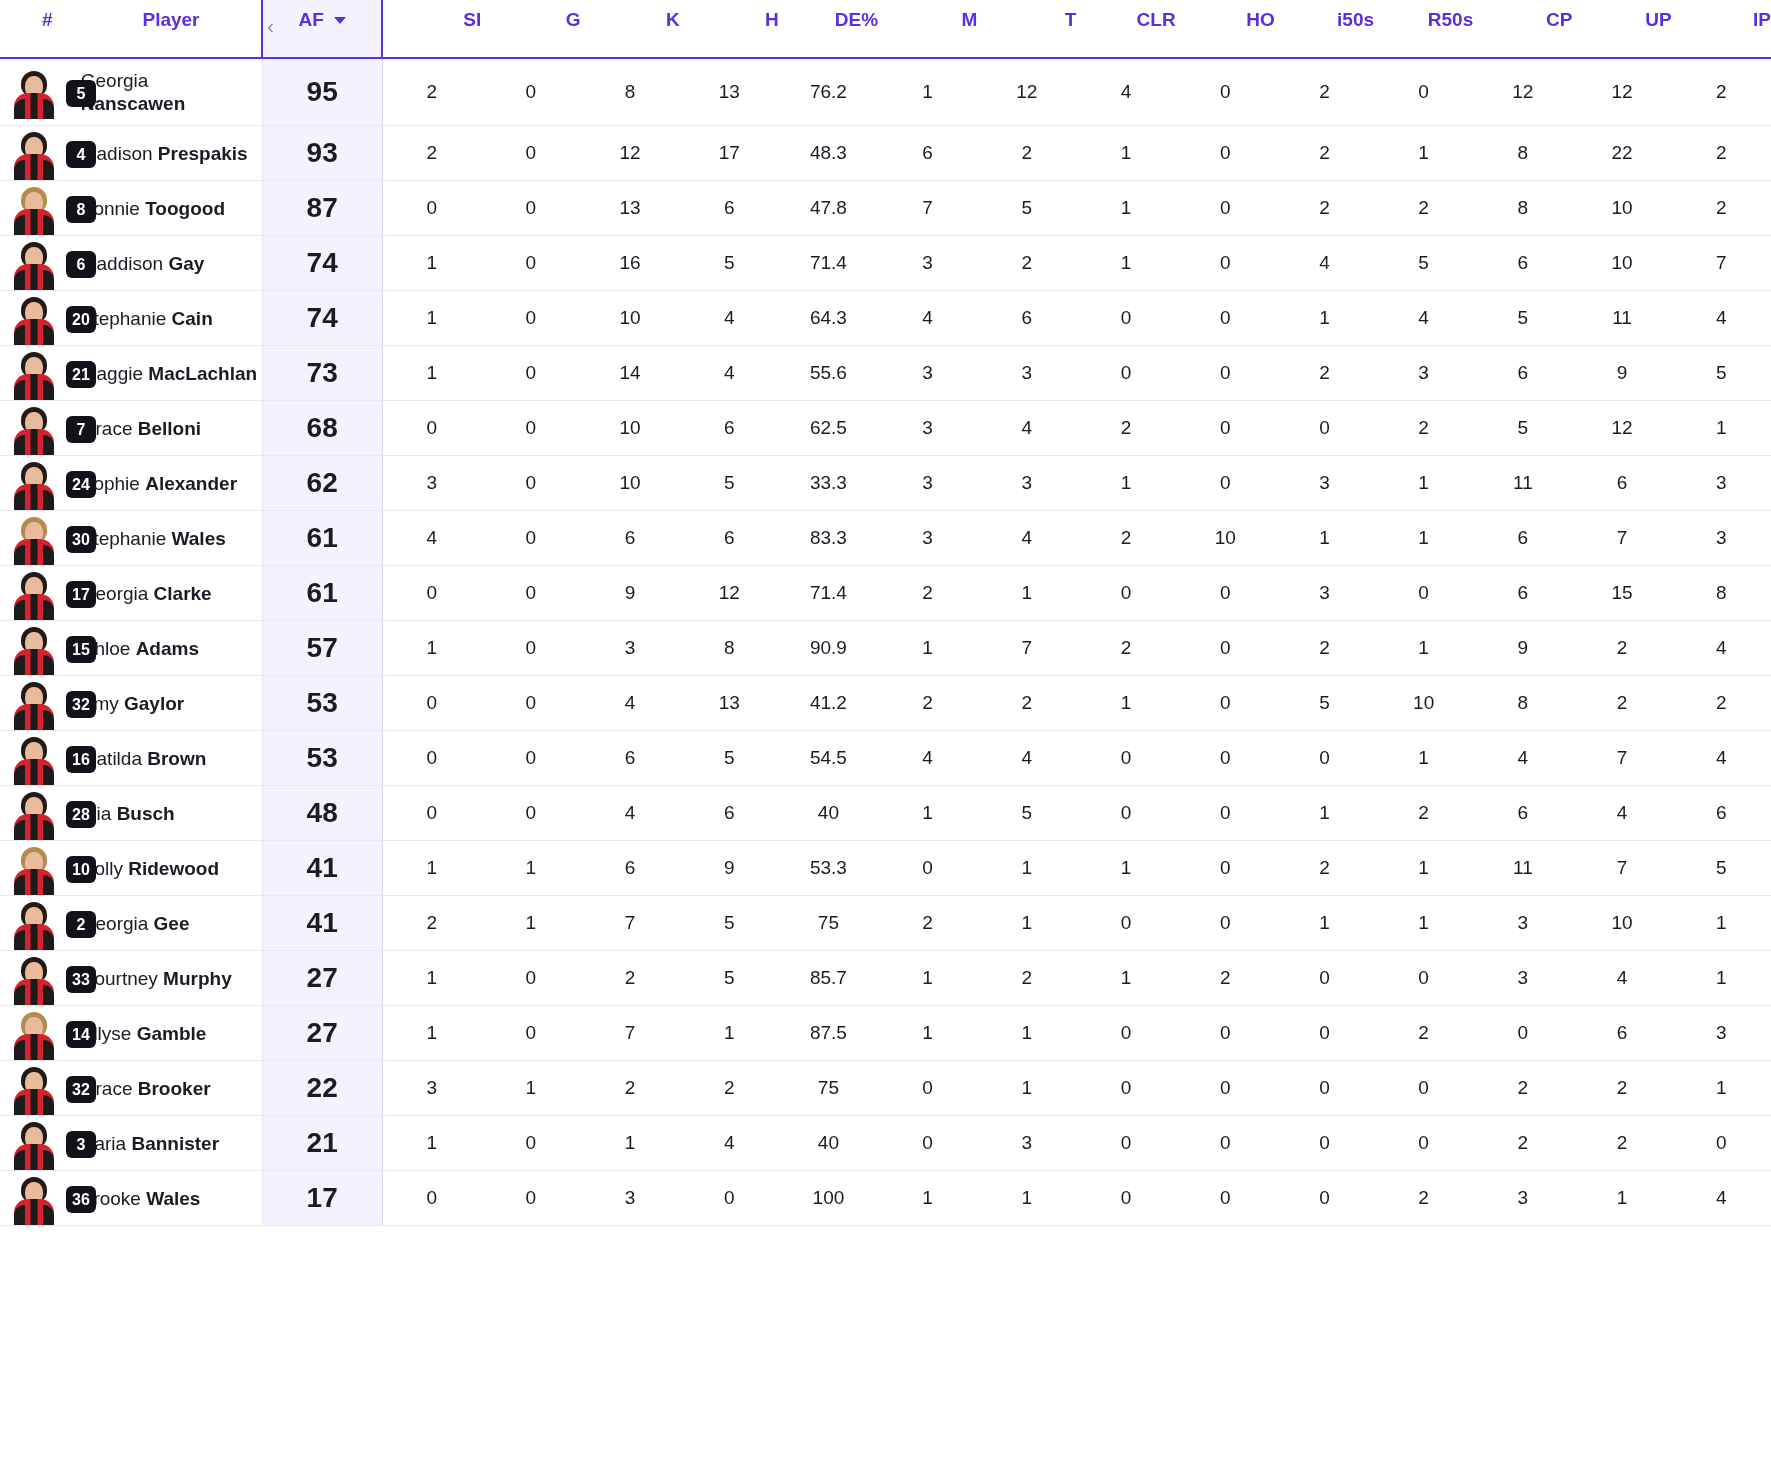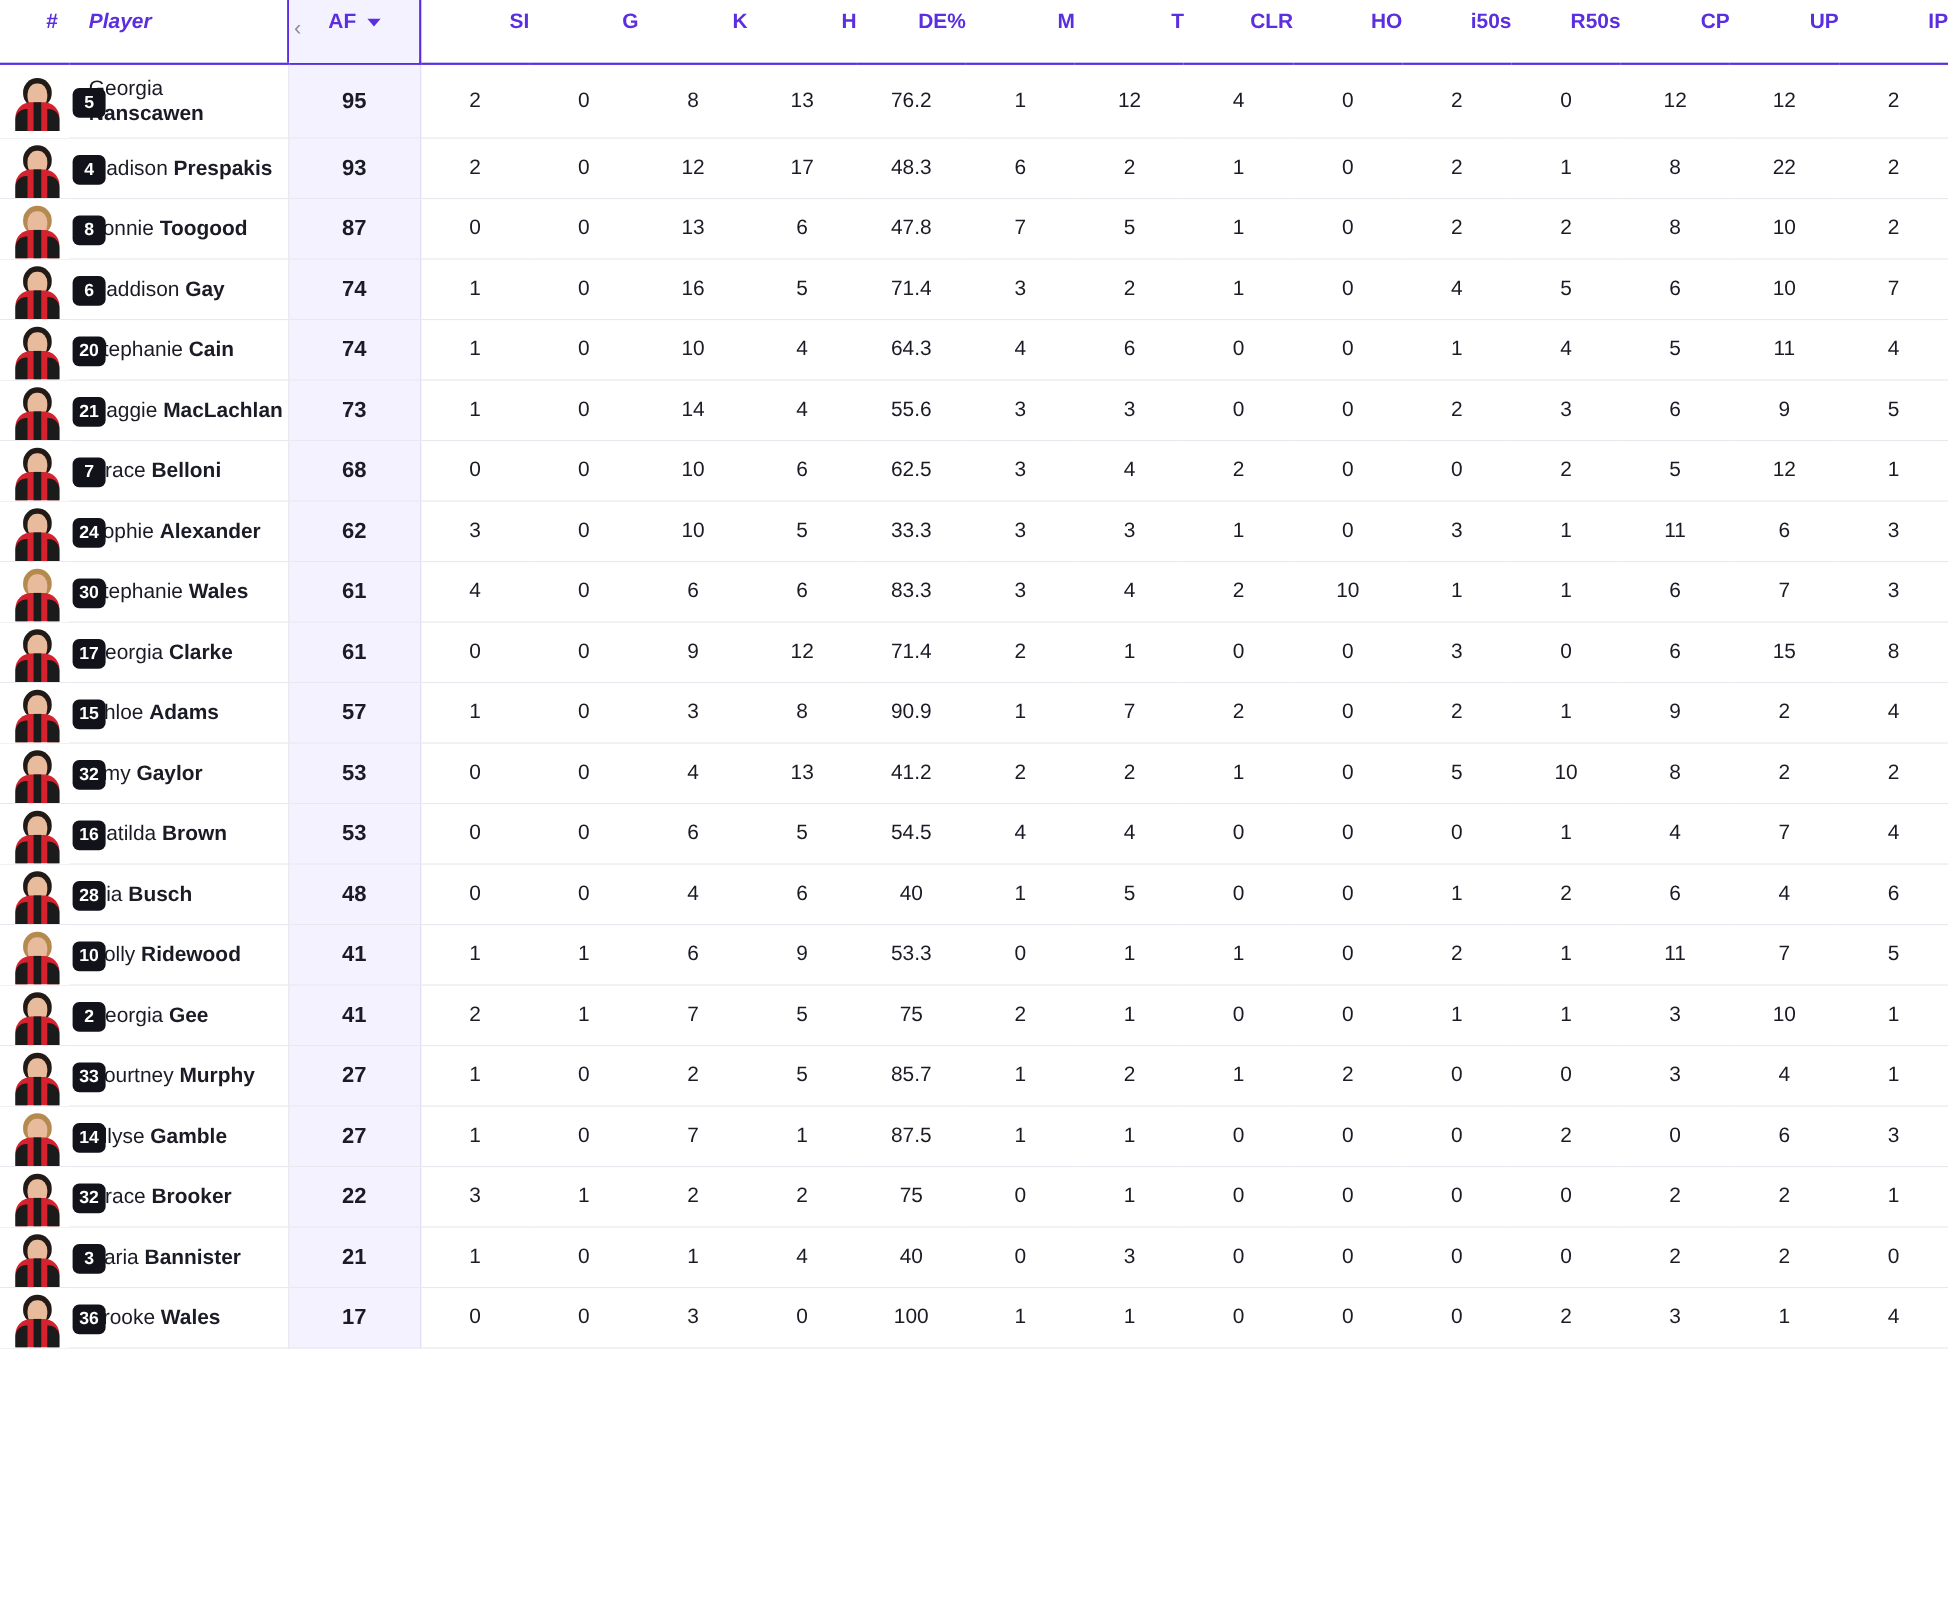--- a/index.html
+++ b/index.html
@@ -29,21 +29,21 @@
     color: #5b2ee0;
     background: #ffffff;
     padding: 0 0 18px 0;
     height: 58px;
     vertical-align: middle;
     border-bottom: 2.5px solid #5b2ee0;
     text-align: right;
     white-space: nowrap;
   }
   th.col-num { width: 55px; text-align: left; padding-left: 42px; }
-  th.col-player { width: 175px; text-align: left; padding-left: 18px; font-style: italic; }
+  th.col-player { width: 175px; text-align: center; padding-left: 18px; }
   th.col-sort {
     width: 105px;
     background: #f4f2fe;
     position: relative;
     text-align: center;
     border-left: 2.5px solid #5b2ee0;
     border-right: 2.5px solid #5b2ee0;
   }
   th.col-stat { width: 87px; }
   .sort-label-wrap {
@@ -92,21 +92,21 @@
     font-size: 19px;
     color: #1b1b26;
     line-height: 1.22;
     border-right: 1px solid #e8e8ee;
   }
   tbody td.cell-player .first { font-weight: normal; }
   tbody td.cell-player .last { font-weight: bold; }
   tbody td.cell-sort {
     background: #f4f2fe;
     font-weight: bold;
-    font-size: 20px;
+    font-size: 28px;
     border-left: 1px solid #ddd8f7;
     border-right: 1px solid #ddd8f7;
   }
   tr.row { height: 55px; }
 
   
   .id-cell-inner {
     display: flex;
     align-items: flex-end;
     height: 100%;

